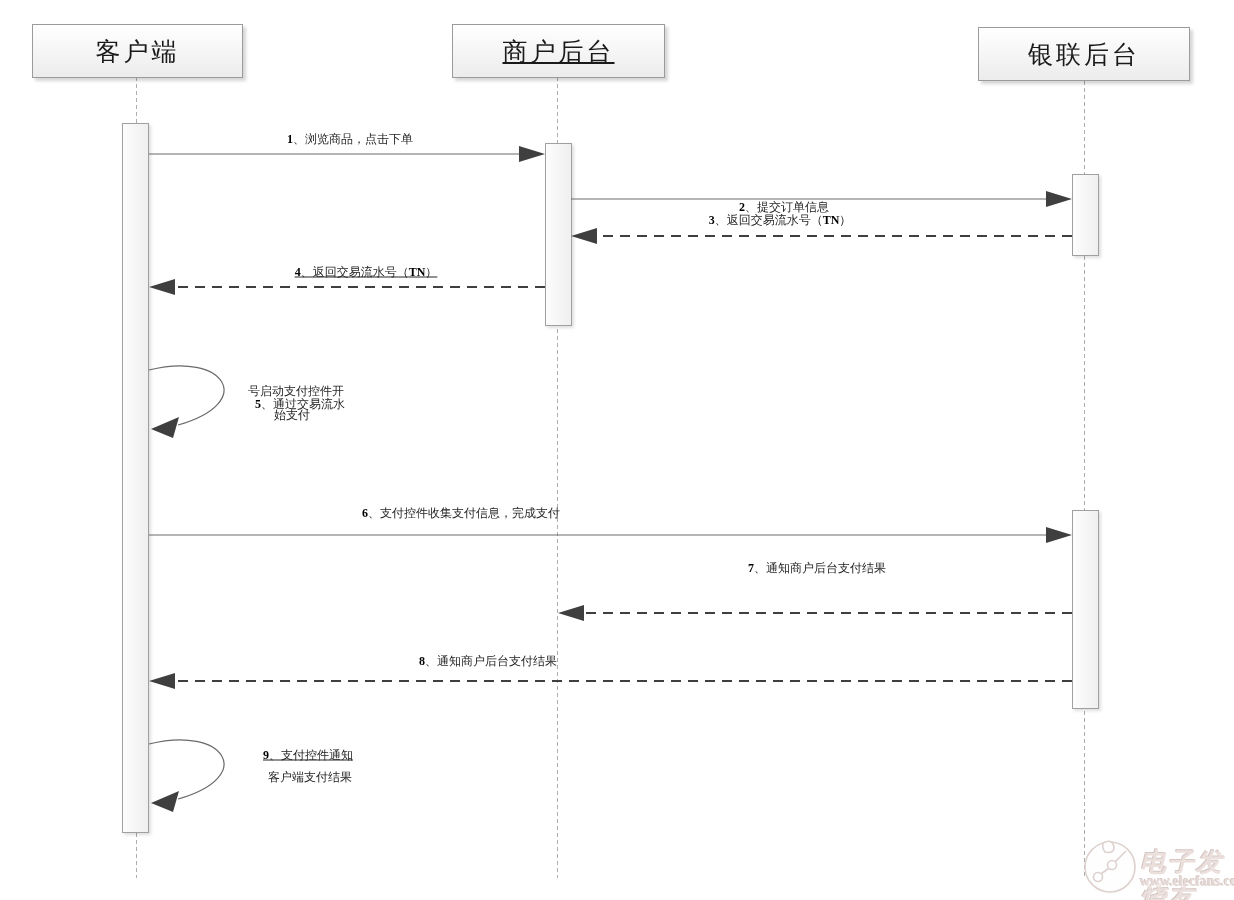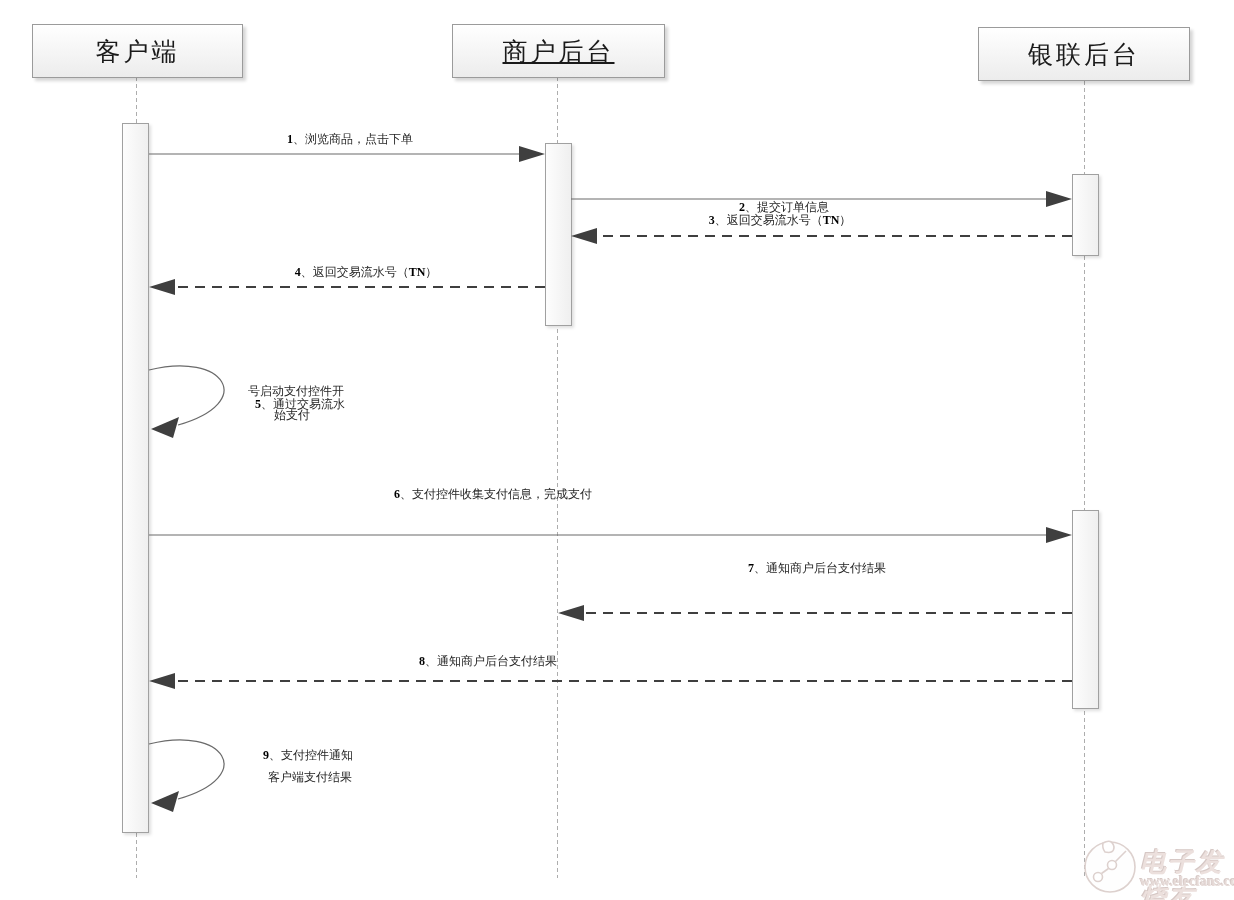--- a/index.html
+++ b/index.html
@@ -26,28 +26,28 @@
   .bar-merchant{left:545px;top:143px;height:181px;}
   .bar-unionpay-1{left:1072px;top:174px;height:80px;}
   .bar-unionpay-2{left:1072px;top:510px;height:197px;}
 
   .msg{position:absolute;z-index:4;transform:translate(-50%,-50%);
        white-space:nowrap;font-size:12px;color:#262626;}
   .msg .n{font-weight:bold;color:#000;}
   .m1{left:350px;top:139px;}
   .m2{left:784px;top:181px;margin-top:26px;}
   .m3{left:780px;top:220px;}
-  .m4{left:366px;top:272px;}
+  .m4{left:366px;top:272px;text-decoration:underline;}
   .m5a{left:300px;top:368px;margin-top:36px;}
   .m5b{left:296px;top:391px;}
   .m5c{left:292px;top:415px;}
-  .m6{left:461px;top:494px;margin-left:32px;}
+  .m6{left:461px;top:513px;}
   .m7{left:817px;top:568px;}
   .m8{left:488px;top:661px;}
-  .m9a{left:308px;top:755px;}
+  .m9a{left:308px;top:755px;text-decoration:underline;}
   .m9b{left:310px;top:777px;}
 
   .wm-brand{position:absolute;z-index:4;left:1140px;top:845px;
             font-size:26px;font-weight:bold;letter-spacing:2px;
             color:#ece0dd;text-shadow:-1px -1px 0 #d6c8c5,1px 1px 1px #ffffff;
             font-style:italic;}
   .wm-url{position:absolute;z-index:4;left:1140px;top:874px;
           font-size:14px;font-weight:bold;
           color:#e6dad7;text-shadow:-1px -1px 0 #d6c8c5,1px 1px 1px #ffffff;}
 </style>

